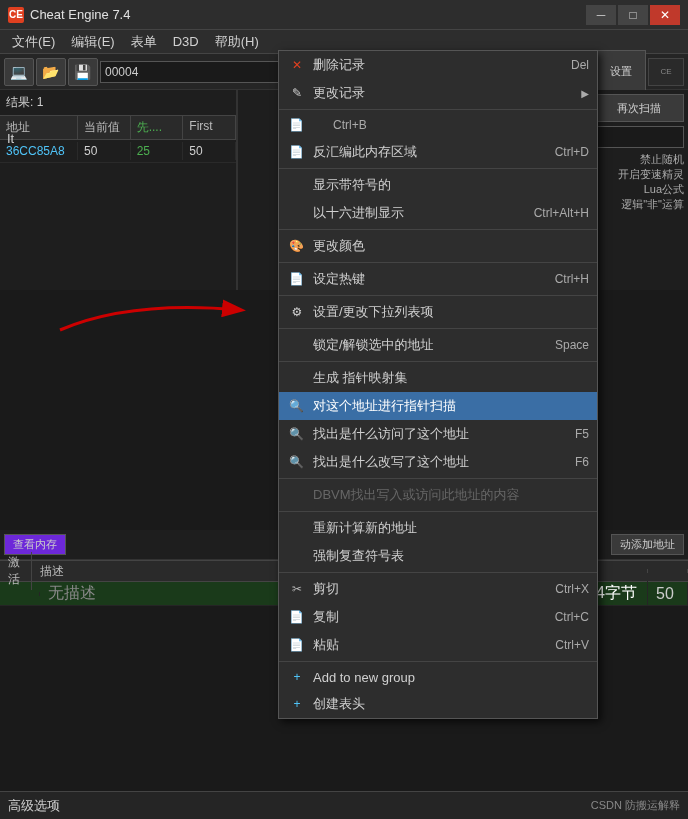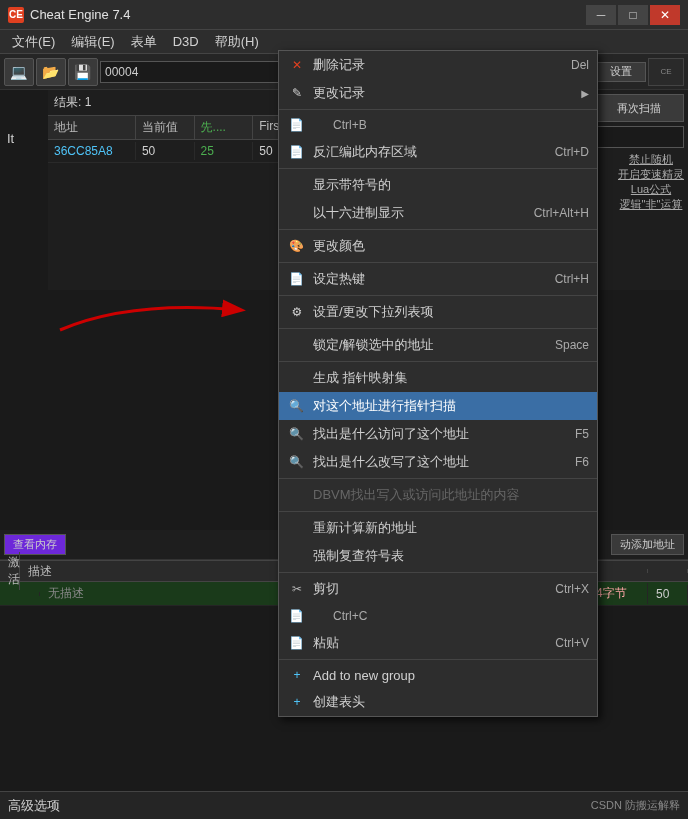--- a/index.html
+++ b/index.html
@@ -96,21 +96,21 @@
       flex: 1;
       height: 22px;
       background: #1a1a1a;
       border: 1px solid #555;
       color: #ccc;
       padding: 0 4px;
       font-size: 12px;
     }
     .settings-btn {
       width: 50px;
-      height: 20px;
+      height: 44px;
       background: #3a3a3a;
       border: 1px solid #555;
       color: #ccc;
       font-size: 11px;
       cursor: pointer;
       display: flex; align-items: center; justify-content: center;
     }
     .ce-logo {
       width: 36px;
       height: 28px;
@@ -120,24 +120,23 @@
       font-size: 8px;
       color: #888;
     }
 
     
     .scan-area {
       display: flex;
       height: 200px;
     }
     .left-panel {
-      width: 266px;
+      width: 238px;
       background: #1e1e1e;
       border-right: 2px solid #333;
-      margin-left: 48px;
     }
     .results-label {
       color: #d0d0d0;
       padding: 4px 6px;
       font-size: 12px;
     }
     .table-header {
       display: flex;
       background: #2a2a2a;
       border-bottom: 1px solid #444;
@@ -193,22 +192,21 @@
       height: 22px;
       background: #1a1a1a;
       border: 1px solid #555;
       color: #ccc;
       padding: 0 4px;
       font-size: 12px;
     }
     .right-options {
       font-size: 11px;
       color: #aaa;
-      text-align: center;
-      text-decoration: underline;
+      text-align: right;
     }
 
     
     .arrow-layer {
       position: absolute;
       top: 250px;
       left: 0;
       width: 290px;
       height: 120px;
       pointer-events: none;
@@ -306,41 +304,41 @@
       border-top: 1px solid #444;
       height: 22px;
       align-items: center;
     }
     .al-th {
       padding: 2px 8px;
       font-size: 12px;
       color: #bbb;
       border-right: 1px solid #444;
     }
-    .al-th.active-col { width: 20px; }
+    .al-th.active-col { width: 32px; }
     .al-th.desc { flex: 1; }
     .al-th.addr-col { width: 120px; }
     .addr-list-row {
       display: flex;
       align-items: center;
       height: 24px;
       border-bottom: 1px solid #252525;
       background: #1a3a1a;
     }
     .al-td {
       padding: 2px 8px;
-      font-size: 12px;
+      font-size: 16px;
       color: #ccc;
       border-right: 1px solid #252525;
     }
     .al-td.active-col { width: 40px; }
     .al-td.desc { flex: 1; color: #888; }
     .al-td.addr-col { width: 120px; color: #4caf50; }
     .al-td.val { width: 60px; color: #ccc; }
-    .al-td.bytes { width: 60px; color: #fca5a5; }
+    .al-td.bytes { width: 60px; color: #ffffff; }
     .al-td.extra { width: 40px; color: #ccc; }
 
     
     .footer-bar {
       position: absolute;
       bottom: 0;
       left: 0;
       right: 0;
       height: 28px;
       background: #252525;
@@ -556,20 +554,21 @@
   <div class="ctx-separator"></div>
 
   <div class="ctx-item">
     <span class="ctx-item-icon" style="color:#bbb;">✂</span>
     <span class="ctx-item-label">剪切</span>
     <span class="ctx-item-shortcut">Ctrl+X</span>
   </div>
 
   <div class="ctx-item">
     <span class="ctx-item-icon">📄</span>
+    <span class="ctx-item-label">复制</span>
     <span class="ctx-item-shortcut">Ctrl+C</span>
   </div>
 
   <div class="ctx-item">
     <span class="ctx-item-icon">📄</span>
     <span class="ctx-item-label">粘贴</span>
     <span class="ctx-item-shortcut">Ctrl+V</span>
   </div>
   <div class="ctx-separator"></div>
 

